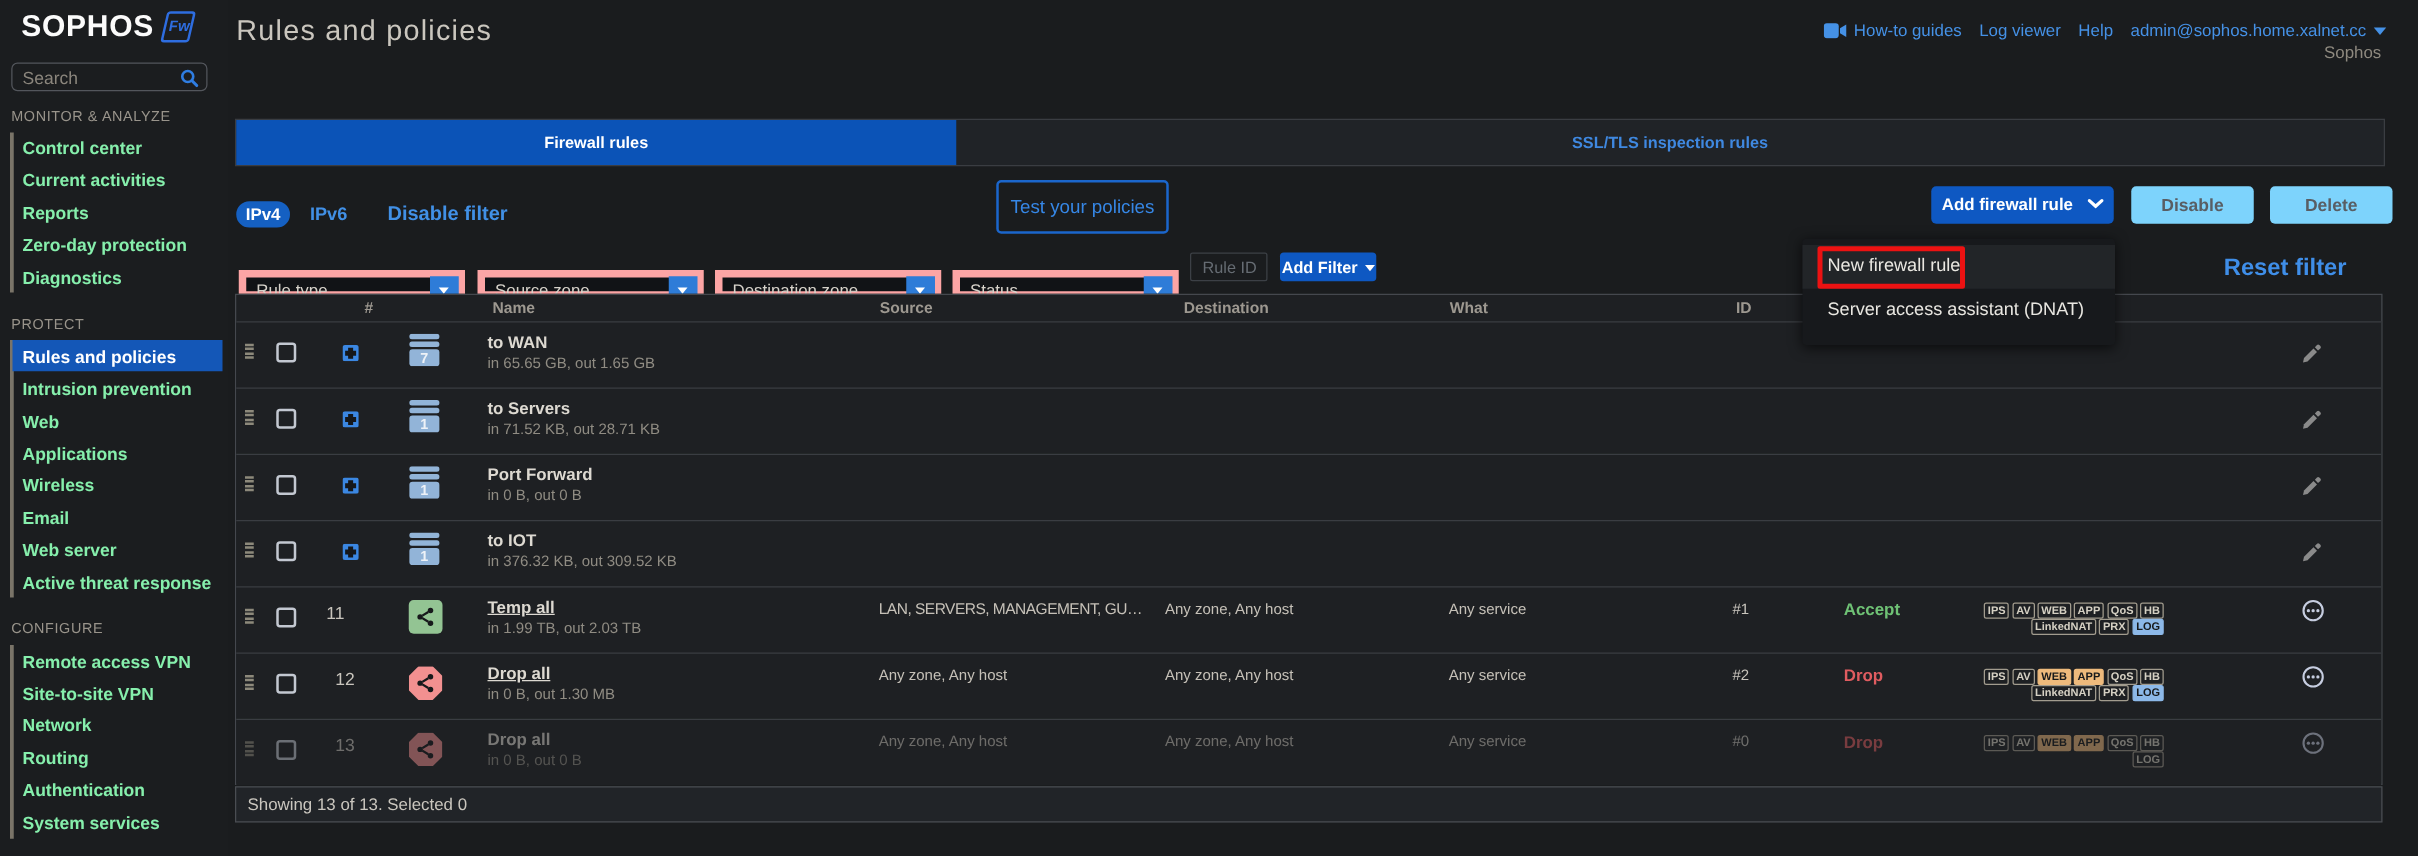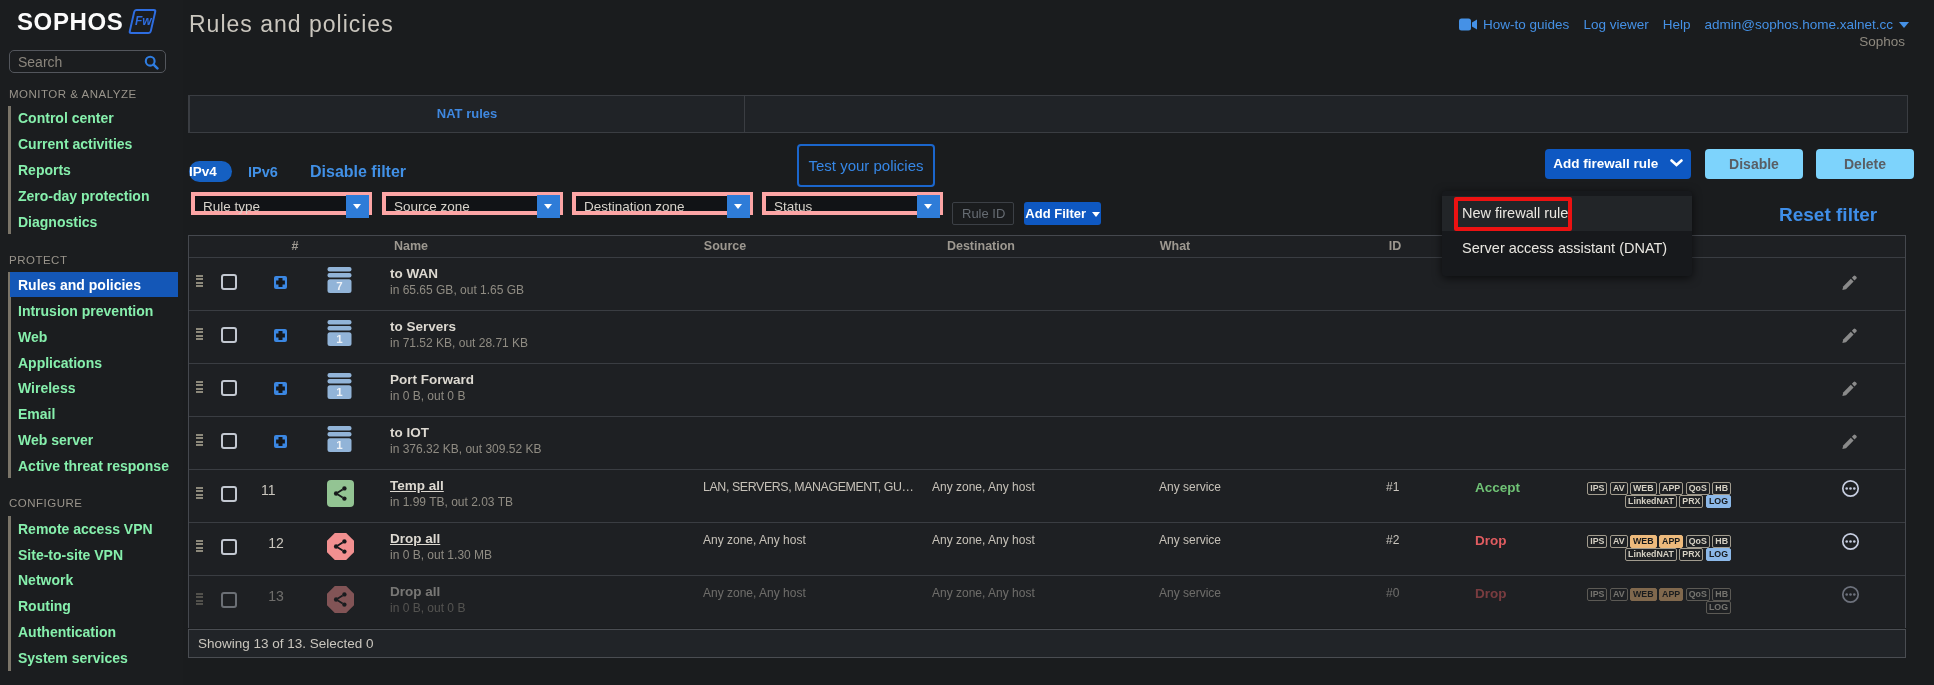--- a/index.html
+++ b/index.html
@@ -4,21 +4,21 @@
 <style>
 *{margin:0;padding:0;box-sizing:border-box}
 html,body{width:1934px;height:685px;background:#1a1c1e;font-family:"Liberation Sans",sans-serif;overflow:hidden}
 .a{position:absolute}
 .b{font-weight:bold}
 .blue{color:#4190e6}
 .mi{position:absolute;left:18px;font-size:14px;font-weight:bold;color:#86efac;white-space:nowrap;line-height:16px}
 .slab{position:absolute;left:9px;font-size:11.5px;color:#99948b;letter-spacing:.5px;line-height:13px}
 .sbar{position:absolute;left:8px;width:3px;background:#7a7468}
 .tab{height:100%;line-height:36px;text-align:center;font-size:13px;font-weight:bold;color:#3f88e0}
-.sel{position:absolute;top:192px;height:23px;background:#111316;border:4px solid #fca5a5;font-size:13.5px;color:#d6d2ca}
+.sel{position:absolute;top:216px;height:23px;background:#111316;border:6px solid #fca5a5;font-size:13.5px;color:#d6d2ca}
 .sel span{position:absolute;left:8px;top:3px;line-height:16px}
 .dd{position:absolute;right:-1px;top:-1px;width:23px;height:23px;background:#2e7cd8}
 .tri{position:absolute;left:7px;top:9px;width:0;height:0;border-left:4.5px solid transparent;border-right:4.5px solid transparent;border-top:5px solid #fff}
 .row{position:absolute;left:189px;width:1716px;height:53px;border-top:1px solid #3a3d42;background:#1e2023}
 .drag{position:absolute;left:7px;top:17px;width:7px}
 .drag i{display:block;height:2px;background:#8d897b;margin-bottom:1.3px}
 .cb{position:absolute;left:32px;top:16px;width:16px;height:16px;border:2px solid #c3c8d1;border-radius:3px}
 .nm{position:absolute;left:201px;top:8px;font-size:13.5px;font-weight:bold;color:#ddd9d1;line-height:15px}
 .sub{position:absolute;left:201px;top:26px;font-size:12px;color:#908c83;line-height:13px}
 .zn{position:absolute;top:10px;font-size:12px;color:#c6c1b8;line-height:15px}
@@ -79,24 +79,25 @@
         <rect x="0" y="0.5" width="12" height="12" rx="2.5" fill="#4591e6"></rect>
         <path d="M13 4.5 18 1.5v10l-5-3z" fill="#4591e6"></path>
       </svg>How-to guides</span>
   <span>Log viewer</span>
   <span>Help</span>
   <span style="display:flex;align-items:center;gap:6px">admin@sophos.home.xalnet.cc<i style="width:0;height:0;border-left:5px solid transparent;border-right:5px solid transparent;border-top:6px solid #4591e6"></i></span>
 </div>
 <div class="a" style="top:34px;right:29px;font-size:13.5px;color:#8e897f">Sophos</div>
 
 <div class="a" style="left:188px;top:95px;width:1720px;height:38px;display:flex;border:1px solid #3a3d42;background:#202327">
-  <div class="tab" style="width:556px;border-left:1px solid #3a3d42;border-right:1px solid #3a3d42">NAT rules</div>
-</div>
-
-<div class="a" style="left:189px;top:161px;width:43px;height:21px;border-radius:11px;background:#1560c2;color:#fff;font-size:13.5px;font-weight:bold;text-align:left;line-height:21px">IPv4</div>
+  <div class="tab" style="width:576px;background:#0b53b7;color:#fff">Firewall rules</div>
+  <div class="tab" style="flex:1">SSL/TLS inspection rules</div>
+</div>
+
+<div class="a" style="left:189px;top:161px;width:43px;height:21px;border-radius:11px;background:#1560c2;color:#fff;font-size:13.5px;font-weight:bold;text-align:center;line-height:21px">IPv4</div>
 <div class="a b blue" style="left:248px;top:164px;font-size:14.5px">IPv6</div>
 <div class="a b blue" style="left:310px;top:163px;font-size:16px">Disable filter</div>
 <div class="a" style="left:797px;top:144px;width:138px;height:43px;border:2px solid #1b66cc;border-radius:4px;color:#3687e6;font-size:15px;text-align:center;line-height:39px">Test your policies</div>
 <div class="a" style="left:1545px;top:149px;width:146px;height:30px;background:#0e58c2;border-radius:4px;color:#fff;font-size:13.5px;font-weight:bold;text-align:center;line-height:30px">Add firewall rule&nbsp;&nbsp;&nbsp;<svg width="13" height="8" style="vertical-align:1px">
       <path d="M1.5 1.5 6.5 6 11.5 1.5" stroke="#fff" stroke-width="2.6" fill="none" stroke-linecap="round"></path>
     </svg></div>
 <div class="hbtn" style="left:1705px">Disable</div>
 <div class="hbtn" style="left:1816px">Delete</div>
 
 <div class="sel" style="left:191px;width:181px">

